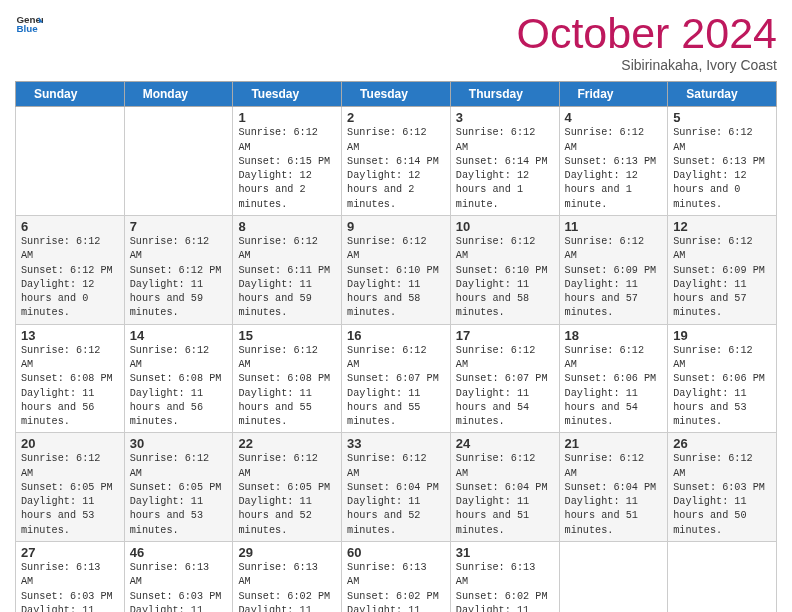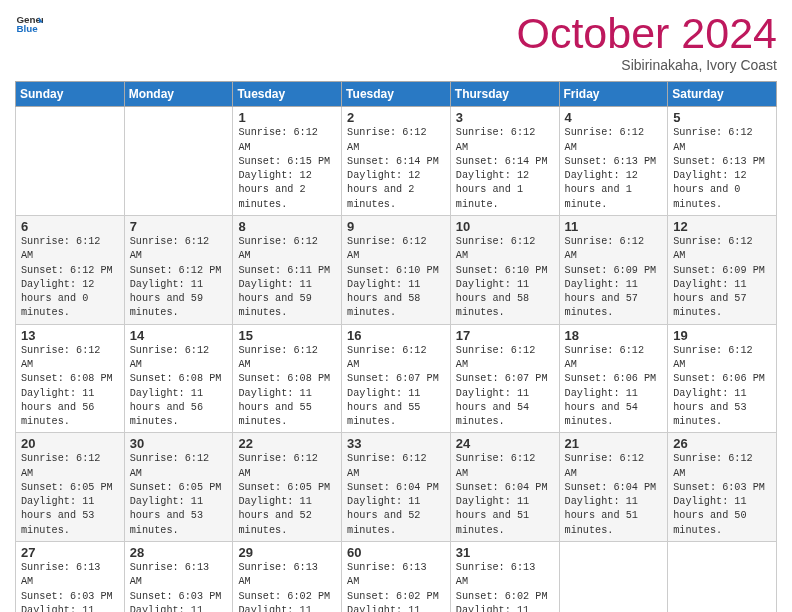--- a/index.html
+++ b/index.html
@@ -48,21 +48,21 @@
     .calendar {
       width: 100%;
       border-collapse: collapse;
       flex: 1;
       font-size: 11px;
     }
     .calendar th {
       background-color: #2979c4;
       color: #fff;
       text-align: left;
-      padding: 5px 4px;
+      padding: 5px 18px;
       font-size: 12px;
       font-weight: bold;
       border: 1px solid #aaa;
     }
     .calendar td {
       border: 1px solid #ccc;
       vertical-align: top;
       padding: 3px 5px;
       width: calc(100%/7);
       height: 78px;
@@ -286,21 +286,21 @@
           </td>
         </tr>
         <tr>
           <td>
             <span class="day-num">27</span>
             <div class="day-info" style="white-space: pre-line;">Sunrise: 6:13 AM
 Sunset: 6:03 PM
 Daylight: 11 hours and 50 minutes.</div>
           </td>
           <td>
-            <span class="day-num">28</span>
+            <span class="day-num">46</span>
             <div class="day-info" style="white-space: pre-line;">Sunrise: 6:13 AM
 Sunset: 6:03 PM
 Daylight: 11 hours and 49 minutes.</div>
           </td>
           <td>
             <span class="day-num">29</span>
             <div class="day-info" style="white-space: pre-line;">Sunrise: 6:13 AM
 Sunset: 6:02 PM
 Daylight: 11 hours and 49 minutes.</div>
           </td>

